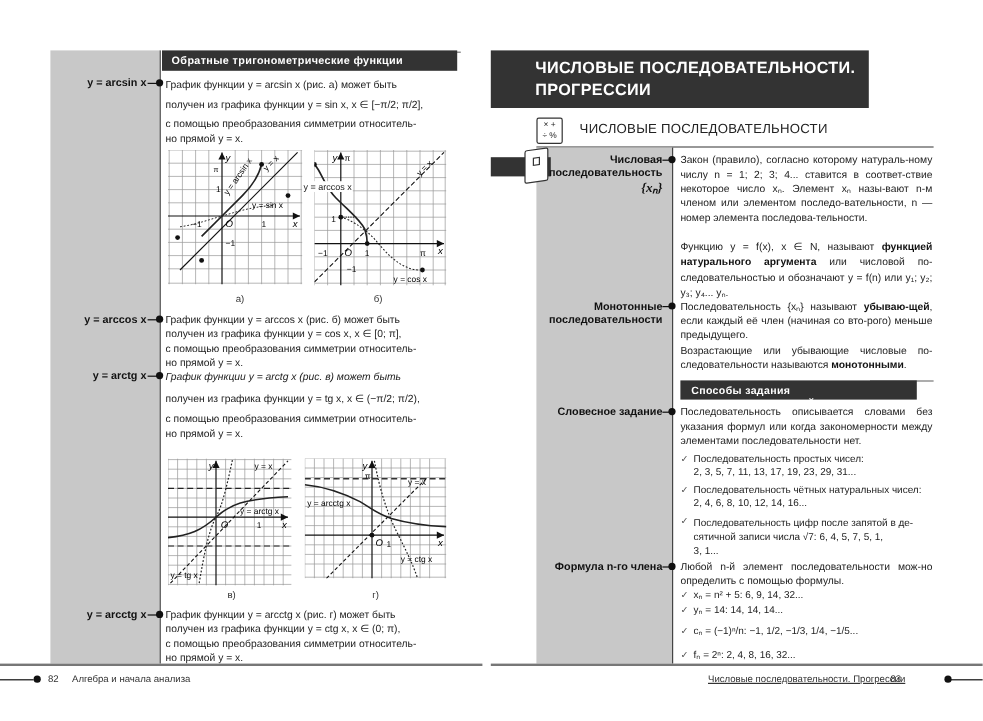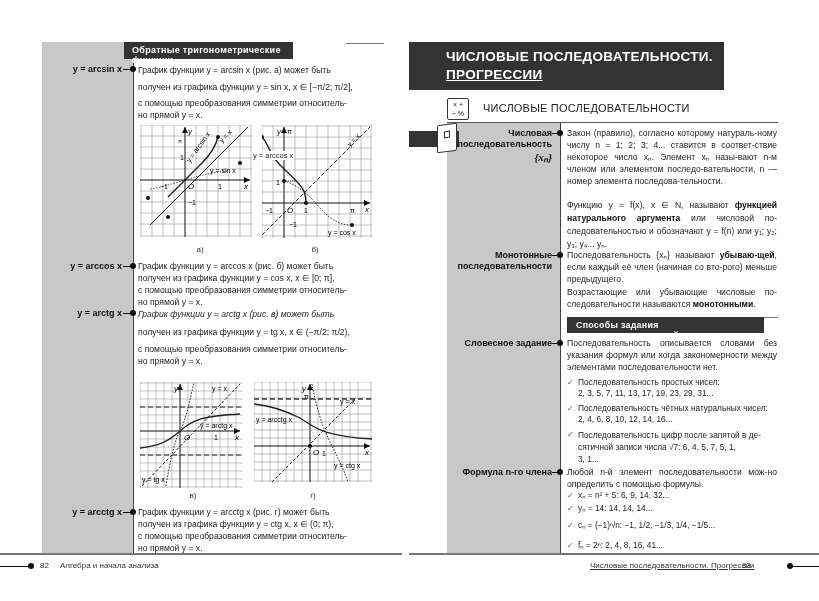--- a/index.html
+++ b/index.html
@@ -22,21 +22,21 @@
   svg text { font-family: "Liberation Sans", sans-serif; }
 </style>
 </head>
 <body>
 
 <div>
   <div class="abs gray" style="left:42px; top:42px; width:91px; height:511px;"></div>
   <div class="vline" style="left:133px; top:42px; height:511px;"></div>
   <div class="hline" style="left:346px; top:43px; width:38px; background:#777;"></div>
 
-  <div class="dark-label" style="left:124px; top:42px; width:169px; height:17px;">Обратные тригонометрические функции</div>
+  <div class="dark-label" style="left:135px; top:42px; width:246px; height:17px;">Обратные тригонометрические функции</div>
 
   <div class="side-label" style="left:42px; top:64px; width:80px;"><span>y = arcsin x</span></div>
   <div class="bullet-line" style="left:123px; top:69px; width:9px;"></div>
   <div class="bullet-dot" style="left:130px; top:66px;"></div>
   <div class="para" style="left:138px; top:63px; width:246px;">
     <div style="line-height:14px;">График функции  y = arcsin x  (рис. а) может быть</div>
     <div style="line-height:20px;">получен из графика функции  y = sin x,  x ∈ [−π/2; π/2],</div>
     <div>с помощью преобразования симметрии относитель-</div>
     <div>но прямой  y = x.</div>
   </div>
@@ -268,21 +268,21 @@
   <div class="hline" style="left:0px; top:553px; width:402px; background:#777; height:2px;"></div>
   <div class="bullet-line" style="left:0; top:566px; width:28px;"></div>
   <div class="bullet-dot" style="left:28px; top:563px;"></div>
   <div class="footer" style="left:40px; top:561px;">82</div>
   <div class="footer" style="left:60px; top:561px;">Алгебра и начала анализа</div>
 </div>
 
 <div>
   <div class="abs" style="left:409px; top:42px; width:315px; height:48px; background:#333;">
     <div style="position:absolute; left:37px; top:7px; color:#fff; font-weight:bold; font-size:13.5px; letter-spacing:0.3px;">ЧИСЛОВЫЕ ПОСЛЕДОВАТЕЛЬНОСТИ.</div>
-    <div style="position:absolute; left:37px; top:25px; color:#fff; font-weight:bold; font-size:13.5px; letter-spacing:0.3px;text-decoration:underline;">ПРОГРЕССИИ</div>
+    <div style="position:absolute; left:37px; top:25px; color:#fff; font-weight:bold; font-size:13.5px; letter-spacing:0.3px;">ПРОГРЕССИИ</div>
   </div>
 
   <div class="abs" style="left:447px; top:98px; width:22px; height:22px; border:1.5px solid #333; border-radius:2px; font-size:7px; line-height:9px; text-align:center; padding-top:1px;">
     <div><span>×</span>&nbsp;<span>+</span></div>
     <div><span>÷</span>&nbsp;<span>%</span></div>
   </div>
   <div class="abs" style="left:483px; top:102px; font-size:11px; color:#222; letter-spacing:0.2px;">ЧИСЛОВЫЕ ПОСЛЕДОВАТЕЛЬНОСТИ</div>
   <div class="hline" style="left:447px; top:122px; width:331px; background:#555;"></div>
 
   <div class="abs gray" style="left:447px; top:123px; width:113px; height:430px;"></div>
@@ -355,21 +355,21 @@
   <div class="check-item" style="left:578px; top:503px; width:200px;">
     <span class="ck">✓</span>
     <span>yₙ = 14:  14,  14,  14...</span>
   </div>
   <div class="check-item" style="left:578px; top:520px; width:200px;">
     <span class="ck">✓</span>
     <span>cₙ = (−1)ⁿ/n:  −1,  1/2,  −1/3,  1/4,  −1/5...</span>
   </div>
   <div class="check-item" style="left:578px; top:540px; width:200px;">
     <span class="ck">✓</span>
-    <span>fₙ = 2ⁿ:  2,  4,  8,  16,  41...</span>
+    <span>fₙ = 2ⁿ:  2,  4,  8,  16,  32...</span>
   </div>
 
   <div class="hline" style="left:409px; top:553px; width:410px; background:#777; height:2px;"></div>
   <div class="footer" style="left:590px; top:561px;text-decoration:underline;">Числовые последовательности. Прогрессии</div>
   <div class="footer" style="left:742px; top:561px;text-align:center;">83</div>
   <div class="bullet-dot" style="left:787px; top:563px;"></div>
   <div class="bullet-line" style="left:790px; top:566px; width:29px;"></div>
 </div>
 
 </body></html>

